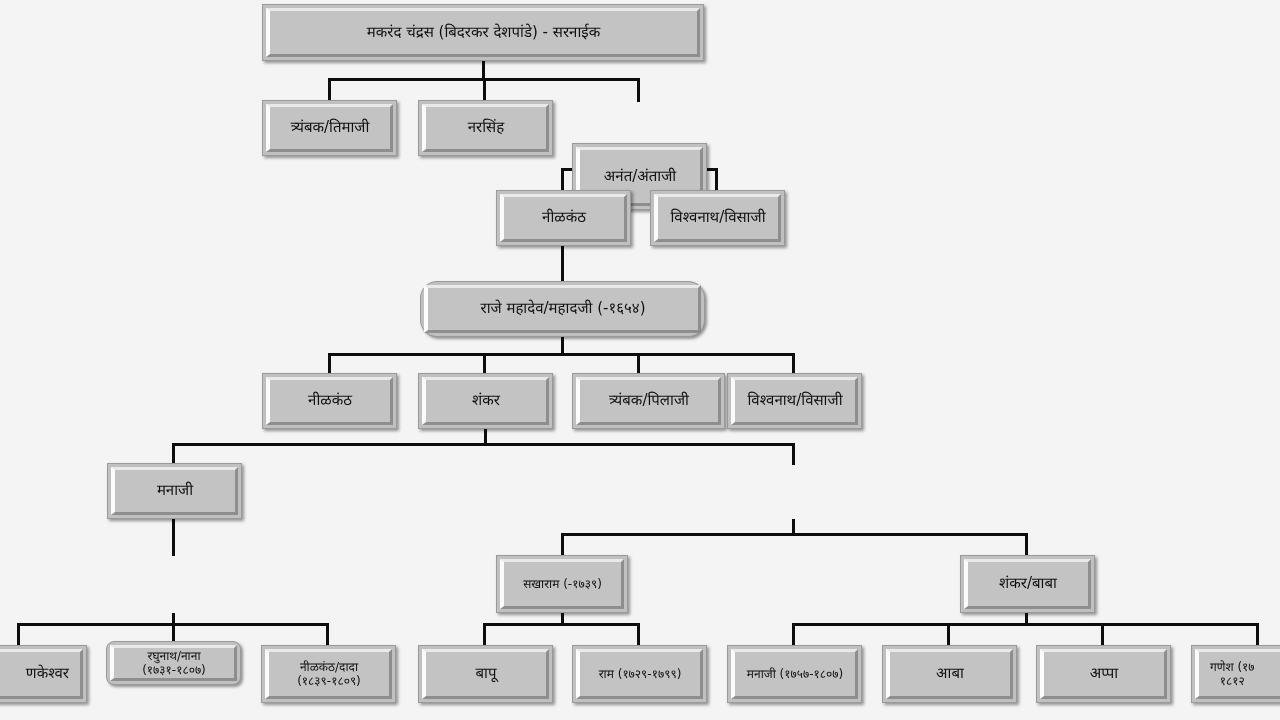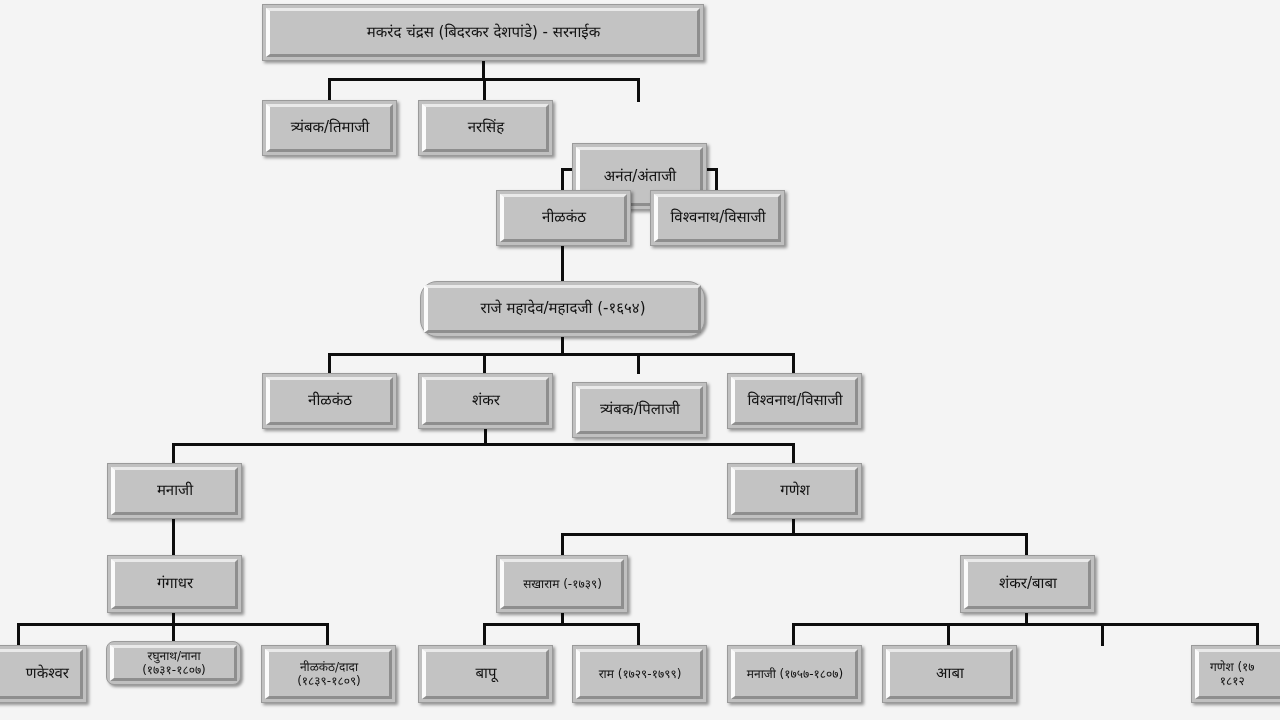--- a/index.html
+++ b/index.html
@@ -109,49 +109,43 @@
   <div class="conn conn-v" style="left:483px; top:353px; width:3px; height:21px;"></div>
   <div class="conn conn-v" style="left:637px; top:353px; width:3px; height:21px;"></div>
   <div class="conn conn-v" style="left:792px; top:353px; width:3px; height:21px;"></div>
 
   <div class="node" style="left:262px; top:373px; width:135px; height:56px;">
     <div class="node-inner">नीळकंठ</div>
   </div>
   <div class="node" style="left:418px; top:373px; width:135px; height:56px;">
     <div class="node-inner">शंकर</div>
   </div>
-  <div class="node" style="left:572px; top:373px; width:135px; height:56px;margin-top:9px;">
+  <div class="node" style="left:572px; top:373px; width:153px; height:56px;">
     <div class="node-inner">त्र्यंबक/पिलाजी</div>
   </div>
   <div class="node" style="left:727px; top:373px; width:135px; height:56px;">
     <div class="node-inner">विश्वनाथ/विसाजी</div>
   </div>
 
   <div class="conn conn-v" style="left:484px; top:429px; width:3px; height:16px;"></div>
   <div class="conn conn-h" style="left:172px; top:443px; width:623px; height:3px;"></div>
   <div class="conn conn-v" style="left:172px; top:443px; width:3px; height:22px;"></div>
   <div class="conn conn-v" style="left:792px; top:443px; width:3px; height:22px;"></div>
 
   <div class="node" style="left:107px; top:463px; width:135px; height:56px;">
     <div class="node-inner">मनाजी</div>
   </div>
-  <div class="node" style="left:727px; top:463px; width:135px; height:56px;">
-    <div class="node-inner">गणेश</div>
-  </div>
 
   <div class="conn conn-v" style="left:172px; top:519px; width:3px; height:37px;"></div>
 
   <div class="conn conn-v" style="left:792px; top:519px; width:3px; height:16px;"></div>
   <div class="conn conn-h" style="left:561px; top:533px; width:467px; height:3px;"></div>
   <div class="conn conn-v" style="left:561px; top:533px; width:3px; height:23px;"></div>
   <div class="conn conn-v" style="left:1025px; top:533px; width:3px; height:23px;"></div>
 
-  <div class="node" style="left:107px; top:555px; width:135px; height:58px;">
-    <div class="node-inner">गंगाधर</div>
-  </div>
   <div class="node small" style="left:496px; top:555px; width:132px; height:58px;">
     <div class="node-inner">सखाराम (-१७३९)</div>
   </div>
   <div class="node" style="left:960px; top:555px; width:135px; height:58px;">
     <div class="node-inner">शंकर/बाबा</div>
   </div>
 
   <div class="conn conn-v" style="left:172px; top:613px; width:3px; height:12px;"></div>
   <div class="conn conn-h" style="left:17px; top:623px; width:311px; height:3px;"></div>
   <div class="conn conn-v" style="left:17px; top:623px; width:3px; height:23px;"></div>
@@ -184,18 +178,21 @@
   </div>
   <div class="node small" style="left:572px; top:645px; width:135px; height:58px;">
     <div class="node-inner">राम (१७२९-१७९९)</div>
   </div>
   <div class="node small" style="left:727px; top:645px; width:135px; height:58px;">
     <div class="node-inner">मनाजी (१७५७-१८०७)</div>
   </div>
   <div class="node" style="left:882px; top:645px; width:135px; height:58px;">
     <div class="node-inner">आबा</div>
   </div>
+  <div class="node" style="left:1036px; top:645px; width:135px; height:58px;">
+    <div class="node-inner">अप्पा</div>
+  </div>
   <div class="node small" style="left:1191px; top:645px; width:135px; height:58px;">
     <div class="node-inner" style="justify-content:flex-start; white-space:pre-line;">गणेश (१७
 १८१२</div>
   </div>
 
 </div>
 
 </body></html>

